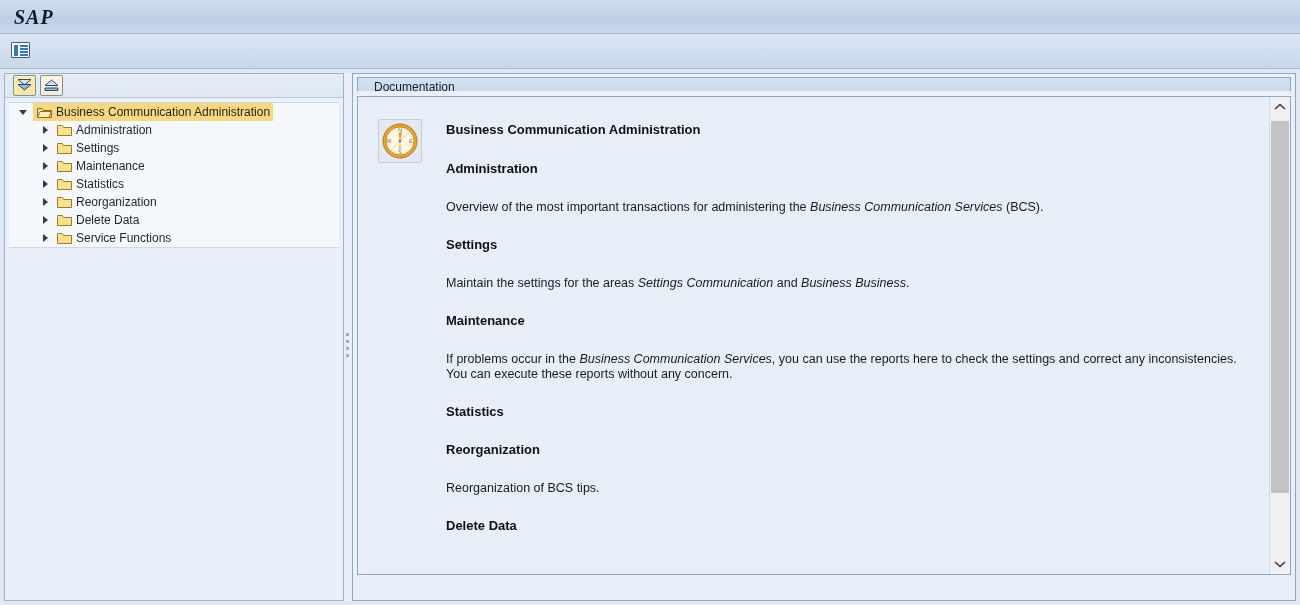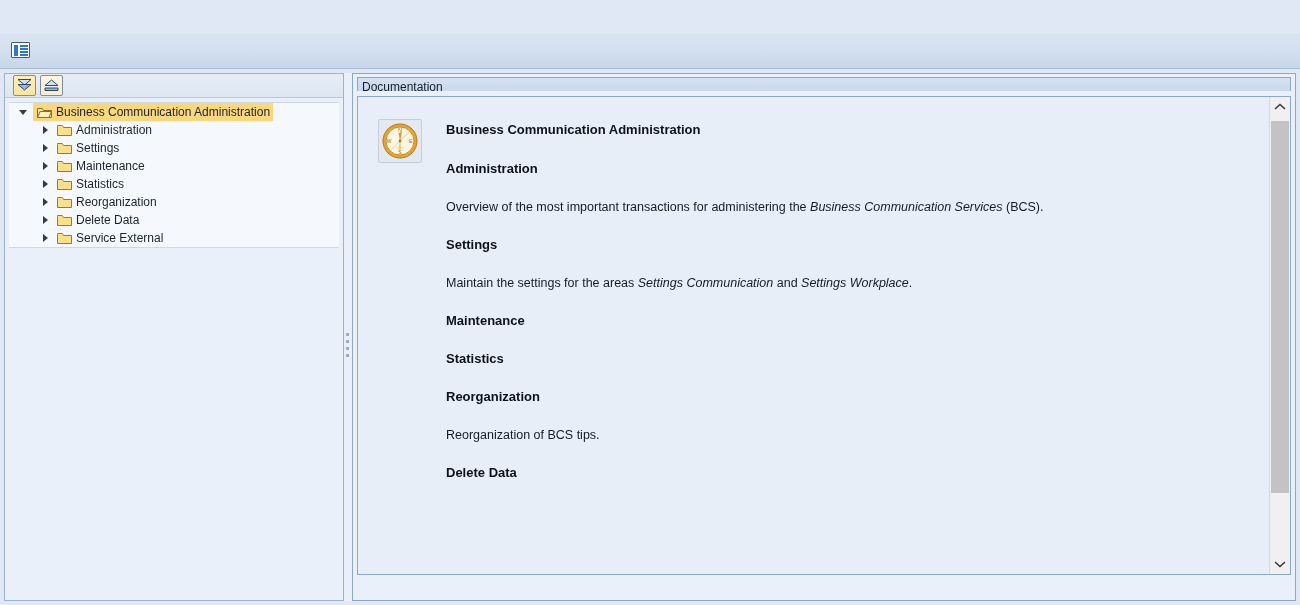--- a/index.html
+++ b/index.html
@@ -179,21 +179,21 @@
   }
   .doc-tab {
     position: absolute; left: 4px; top: 3px;
     width: 934px; height: 14px;
     background: linear-gradient(to bottom, #d5e2f0 0%, #c9d9ea 100%);
     border: 1px solid #8ca8c6;
     border-bottom: none;
     font-size: 12px;
     color: #15202e;
     line-height: 18px;
-    padding-left: 4px;
+    padding-left: 16px;
   }
   .doc-frame {
     position: absolute; left: 4px; top: 22px;
     width: 934px; height: 479px;
     background: #e8eef7;
     border: 1px solid #8ca8c6;
     overflow: hidden;
   }
   .doc-content {
     position: absolute; left: 0; top: 0;
@@ -256,20 +256,23 @@
     position: absolute; left: 0; bottom: 0;
     width: 1300px; height: 4px;
     background: #dfe8f4;
   }
 </style>
 </head>
 <body>
 
 <div id="app">
 
+  <div class="titlebar">
+    <div class="sap-logo">SAP</div>
+  </div>
 
   <div class="menustrip">
     <div class="menu-icon"></div>
     <div class="watermark">© www.tutorialkart.com</div>
   </div>
 
   <div class="tree-panel">
 
     <div class="tree-toolbar">
       <div class="tbtn expand">
@@ -353,21 +356,21 @@
             </span>
             <span class="tree-label">Delete Data</span>
           </div>
           <div class="tree-row child">
             <span class="twisty right"></span>
             <span class="folder">
               <svg width="15" height="12" viewBox="0 0 15 12">
                 <path d="M0.5 2.5 L0.5 11.5 L14.5 11.5 L14.5 3.5 L6.5 3.5 L5.2 1.5 L0.5 1.5 Z" fill="#fbe08a" stroke="#9a7b22" stroke-width="1"></path>
               </svg>
             </span>
-            <span class="tree-label">Service External</span>
+            <span class="tree-label">Service Functions</span>
           </div>
         </div>
     </div>
   </div>
 
   <div class="splitter">
     <div class="grip">
       <i></i>
         <i></i>
         <i></i>
@@ -394,22 +397,23 @@
             <polygon points="21,21 19,30 22.5,29" fill="#f2c878"></polygon>
             <circle cx="21" cy="21" r="1.4" fill="#a8741d"></circle>
           </svg>
         </div>
 
         <div class="doc-text" id="doc-text">
             <div class="doc-h first">Business Communication Administration</div>
             <div class="doc-h">Administration</div>
             <div class="doc-p">Overview of the most important transactions for administering the <i>Business Communication Services</i> (BCS).</div>
             <div class="doc-h">Settings</div>
-            <div class="doc-p">Maintain the settings for the areas <i>Settings Communication</i> and <i>Settings Workplace</i>.</div>
+            <div class="doc-p">Maintain the settings for the areas <i>Settings Communication</i> and <i>Business Business</i>.</div>
             <div class="doc-h">Maintenance</div>
+            <div class="doc-p">If problems occur in the <i>Business Communication Services</i>, you can use the reports here to check the settings and correct any inconsistencies. You can execute these reports without any concern.</div>
             <div class="doc-h">Statistics</div>
             <div class="doc-h">Reorganization</div>
             <div class="doc-p">Reorganization of BCS tips.</div>
             <div class="doc-h">Delete Data</div>
           </div>
       </div>
 
       <div class="vscroll">
         <div class="arrow up">
           <svg width="12" height="8" viewBox="0 0 12 8">

